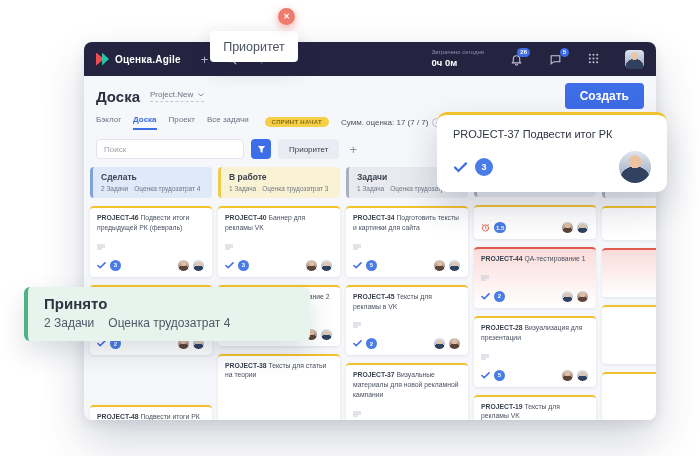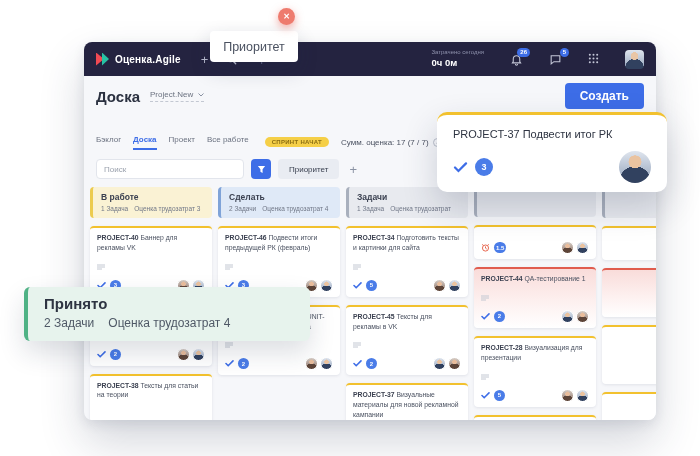--- a/index.html
+++ b/index.html
@@ -34,21 +34,21 @@
                 radial-gradient(circle at 50% 95%, #31415f 0 45%, transparent 46%),
                 linear-gradient(#dfe5ee,#93a3bb); }
 
   
   .row1 { display:flex; align-items:center; padding:9px 12px 0; height:31px; }
   .board-title { font-size:15px; font-weight:700; color:#2b3140; }
   .selector { margin-left:10px; display:flex; align-items:center; gap:5px; font-size:8px; color:#6b7280;
     border-bottom:1px dashed #c3c8d2; padding-bottom:2px; cursor:pointer; }
   .create-btn { margin-left:auto; background:#3d6de7; color:#fff; font-size:12px; font-weight:700;
     padding:6px 15px; border-radius:4px; border:none; }
-  .row2 { display:flex; align-items:center; padding:6px 12px 0; gap:12px; height:24px;margin-top:20px; }
+  .row2 { display:flex; align-items:center; padding:6px 12px 0; gap:12px; height:24px; }
   .tab { font-size:8px; color:#6b7280; padding-bottom:4px; border-bottom:2px solid transparent; }
   .tab.active { color:#3d6de7; border-bottom-color:#3d6de7; font-weight:700; }
   .sprint-badge { margin-left:4px; background:#f5cf47; color:#8a6d12; font-size:6px; font-weight:700;
     padding:2px 7px; border-radius:8px; letter-spacing:.3px; }
   .summary { font-size:8px; color:#4a5160; display:flex; align-items:center; gap:4px; }
   .info-icon { font-size:6px; color:#9aa1ad; border:1px solid #b9bfca; border-radius:50%;
     width:9px; height:9px; line-height:7px; text-align:center; font-style:italic; }
   .row3 { display:flex; align-items:center; padding:8px 12px 8px; gap:7px; }
   .search-box { width:148px; height:20px; background:#fff; border:1px solid #e2e5ec; border-radius:4px;
     font-size:8px; color:#3a4050; padding:0 7px; outline:none; font-family:inherit; }
@@ -183,21 +183,21 @@
           <path d="M0.5 0.5 L3 3 L5.5 0.5" fill="none" stroke="#8a92a3" stroke-width="1"></path>
         </svg>
     </span>
     <button class="create-btn">Создать</button>
   </div>
 
   <div class="row2">
     <span class="tab">Бэклог</span>
     <span class="tab active">Доска</span>
     <span class="tab">Проект</span>
-    <span class="tab">Все работе</span>
+    <span class="tab">Все задачи</span>
     <span class="sprint-badge">СПРИНТ НАЧАТ</span>
     <span class="summary">
       <span>Сумм. оценка: 17 (7 / 7)</span>
       <span class="info-icon">i</span>
     </span>
   </div>
 
   <div class="row3">
     <input class="search-box" placeholder="Поиск" style="">
     <button class="filter-btn">
@@ -205,20 +205,68 @@
           <path d="M1 1h8L6.2 4.8V9L3.8 7.6V4.8Z" fill="#fff"></path>
         </svg>
     </button>
     <span class="chip">Приоритет</span>
     <span class="add-btn">+</span>
   </div>
 
   <div class="board">
 
     <div class="col">
+      <div class="col-head c-blue">
+        <div class="t">Сделать</div>
+        <div class="m">
+            <span>2 Задачи</span>
+            <span>Оценка трудозатрат 4</span>
+          </div>
+      </div>
+      <div class="col-cards">
+        <div class="card">
+          <div class="card-title"><span class="card-id">PROJECT-46</span> <span>Подвести итоги предыдущей РК (февраль)</span></div>
+          <div class="desc-row"><svg width="8" height="6" viewBox="0 0 8 6">
+                <path d="M0 1h8M0 3h8M0 5h5" stroke="#c3c8d2" stroke-width="1"></path>
+              </svg></div>
+          <div class="card-foot">
+            <svg width="9" height="7" viewBox="0 0 10 8">
+                <path d="M1 4 L3.5 6.5 L9 1" stroke="#3d6de7" stroke-width="1.8" fill="none" stroke-linecap="round"></path>
+              </svg>
+            <span class="est">3</span>
+            <span class="avatars">
+                <span class="avatar av-f"></span>
+                <span class="avatar av-m"></span>
+              </span>
+          </div>
+        </div>
+        <div class="card">
+          <div class="card-title"><span class="card-id">PROJECT-42</span> <span>Подсчитать UNIT-экономику нового продукта</span></div>
+          <div class="desc-row"><svg width="8" height="6" viewBox="0 0 8 6">
+                <path d="M0 1h8M0 3h8M0 5h5" stroke="#c3c8d2" stroke-width="1"></path>
+              </svg></div>
+          <div class="card-foot">
+            <svg width="9" height="7" viewBox="0 0 10 8">
+                <path d="M1 4 L3.5 6.5 L9 1" stroke="#3d6de7" stroke-width="1.8" fill="none" stroke-linecap="round"></path>
+              </svg>
+            <span class="est">2</span>
+            <span class="avatars">
+                <span class="avatar av-f"></span>
+                <span class="avatar av-m"></span>
+              </span>
+          </div>
+        </div>
+        <div class="card mt-lg">
+          <div class="card-title"><span class="card-id">PROJECT-48</span> <span>Подвести итоги РК</span></div>
+
+        </div>
+      </div>
+    </div>
+
+    <div class="col">
       <div class="col-head c-yellow">
         <div class="t">В работе</div>
         <div class="m">
             <span>1 Задача</span>
             <span>Оценка трудозатрат 3</span>
           </div>
       </div>
       <div class="col-cards">
         <div class="card">
           <div class="card-title"><span class="card-id">PROJECT-40</span> <span>Баннер для рекламы VK</span></div>
@@ -254,68 +302,20 @@
         </div>
         <div class="card tall">
           <div class="card-title"><span class="card-id">PROJECT-38</span> <span>Тексты для статьи на теории</span></div>
           <div class="card-foot">
 
             <span class="avatars">
                 <span class="avatar av-f"></span>
                 <span class="avatar av-m"></span>
               </span>
           </div>
-        </div>
-      </div>
-    </div>
-
-    <div class="col">
-      <div class="col-head c-blue">
-        <div class="t">Сделать</div>
-        <div class="m">
-            <span>2 Задачи</span>
-            <span>Оценка трудозатрат 4</span>
-          </div>
-      </div>
-      <div class="col-cards">
-        <div class="card">
-          <div class="card-title"><span class="card-id">PROJECT-46</span> <span>Подвести итоги предыдущей РК (февраль)</span></div>
-          <div class="desc-row"><svg width="8" height="6" viewBox="0 0 8 6">
-                <path d="M0 1h8M0 3h8M0 5h5" stroke="#c3c8d2" stroke-width="1"></path>
-              </svg></div>
-          <div class="card-foot">
-            <svg width="9" height="7" viewBox="0 0 10 8">
-                <path d="M1 4 L3.5 6.5 L9 1" stroke="#3d6de7" stroke-width="1.8" fill="none" stroke-linecap="round"></path>
-              </svg>
-            <span class="est">3</span>
-            <span class="avatars">
-                <span class="avatar av-f"></span>
-                <span class="avatar av-m"></span>
-              </span>
-          </div>
-        </div>
-        <div class="card">
-          <div class="card-title"><span class="card-id">PROJECT-42</span> <span>Подсчитать UNIT-экономику нового продукта</span></div>
-          <div class="desc-row"><svg width="8" height="6" viewBox="0 0 8 6">
-                <path d="M0 1h8M0 3h8M0 5h5" stroke="#c3c8d2" stroke-width="1"></path>
-              </svg></div>
-          <div class="card-foot">
-            <svg width="9" height="7" viewBox="0 0 10 8">
-                <path d="M1 4 L3.5 6.5 L9 1" stroke="#3d6de7" stroke-width="1.8" fill="none" stroke-linecap="round"></path>
-              </svg>
-            <span class="est">2</span>
-            <span class="avatars">
-                <span class="avatar av-f"></span>
-                <span class="avatar av-m"></span>
-              </span>
-          </div>
-        </div>
-        <div class="card mt-lg">
-          <div class="card-title"><span class="card-id">PROJECT-48</span> <span>Подвести итоги РК</span></div>
-
         </div>
       </div>
     </div>
 
     <div class="col">
       <div class="col-head c-gray">
         <div class="t">Задачи</div>
         <div class="m">
             <span>1 Задача</span>
             <span>Оценка трудозатрат</span>

